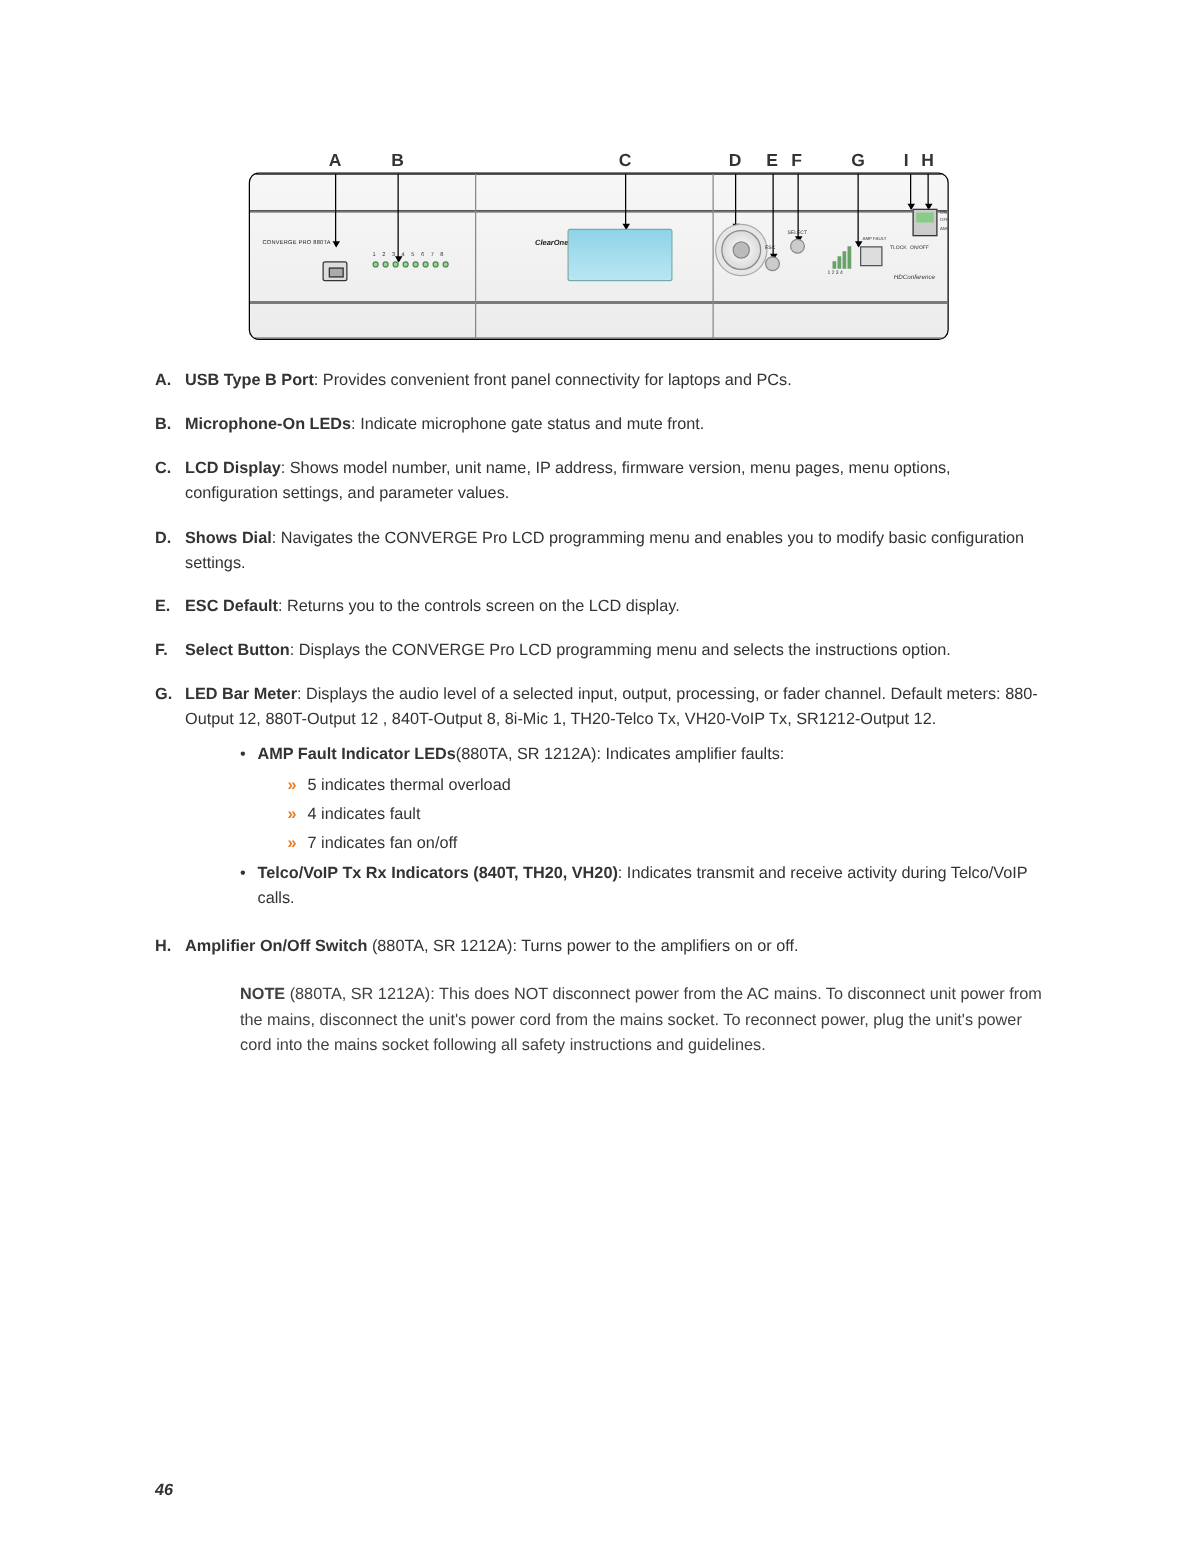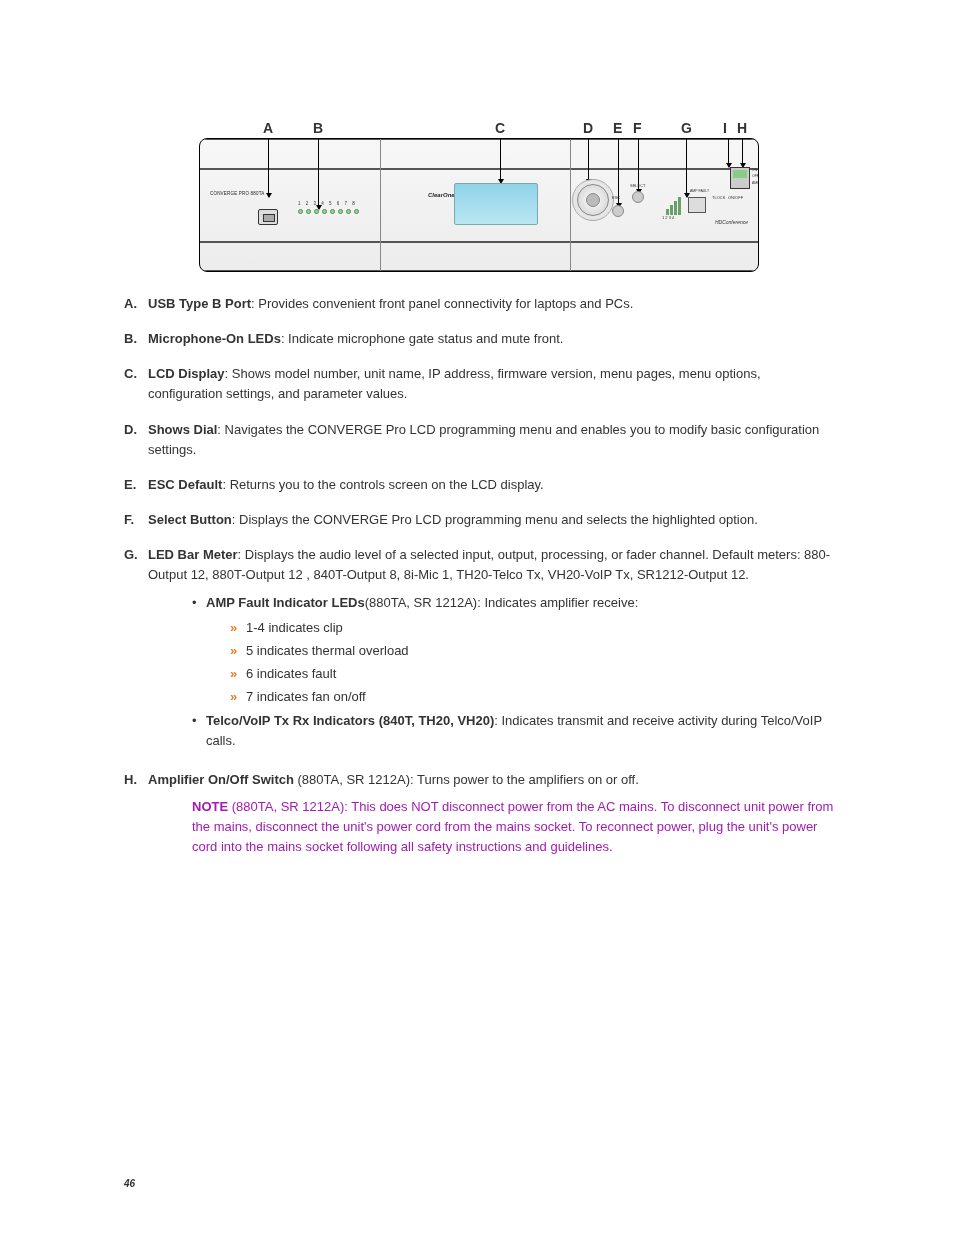--- a/index.html
+++ b/index.html
@@ -72,23 +72,23 @@
   .def-list > li { display: flex; margin-bottom: 15px; }
   .def-list .letter { font-weight: bold; width: 24px; flex: 0 0 24px; }
   .def-list .body { flex: 1; }
   .def-list .term { font-weight: bold; text-align: right; }
   .sub-bullets { list-style: none; margin-top: 8px; margin-left: 44px; }
   .sub-bullets > li { position: relative; padding-left: 14px; margin-bottom: 4px; }
   .sub-bullets > li::before { content: "•"; position: absolute; left: 0; top: 0; }
   .sub-sub { list-style: none; margin-top: 4px; margin-left: 24px; }
   .sub-sub > li { position: relative; padding-left: 16px; margin-bottom: 3px; }
   .sub-sub > li::before { content: "»"; position: absolute; left: 0; top: 0; color: #e87d28; font-weight: bold; }
-  .note-block { margin-left: 44px; margin-top: 6px; color: #a21caf; font-size: 13px; line-height: 1.55; }
+  .note-block { margin-left: 44px; margin-top: 18px; color: #404040; font-size: 13px; line-height: 1.55; }
   .note-block .note-label { font-weight: bold; }
-  .page-num { position: absolute; left: 124px; bottom: 46px; font-weight: bold; font-style: italic; font-size: 10px; text-align: center; }
+  .page-num { position: absolute; left: 124px; bottom: 36px; font-weight: bold; font-style: italic; font-size: 13px; text-align: center; }
 </style>
 </head>
 <body>
 
 <div class="page">
 
 
 
   <div class="diagram-wrap">
     <div class="labels-row">
@@ -179,33 +179,32 @@
     <li>
       <span class="letter">D.</span>
       <span class="body"><span class="term">Shows Dial</span><span>: Navigates the CONVERGE Pro LCD programming menu and enables you to modify basic configuration settings.</span></span>
     </li>
     <li>
       <span class="letter">E.</span>
       <span class="body"><span class="term">ESC Default</span><span>: Returns you to the controls screen on the LCD display.</span></span>
     </li>
     <li>
       <span class="letter">F.</span>
-      <span class="body"><span class="term">Select Button</span><span>: Displays the CONVERGE Pro LCD programming menu and selects the highlighted option.</span></span>
+      <span class="body"><span class="term">Select Button</span><span>: Displays the CONVERGE Pro LCD programming menu and selects the instructions option.</span></span>
     </li>
     <li>
       <span class="letter">G.</span>
       <span class="body">
         <span class="term">LED Bar Meter</span><span>: Displays the audio level of a selected input, output, processing, or fader  channel. Default meters: 880-Output 12, 880T-Output 12 , 840T-Output 8, 8i-Mic 1, TH20-Telco Tx, VH20-VoIP Tx, SR1212-Output 12.</span>
         <ul class="sub-bullets">
           <li>
-            <span class="term">AMP Fault Indicator LEDs</span><span>(880TA, SR 1212A): Indicates amplifier receive:</span>
+            <span class="term">AMP Fault Indicator LEDs</span><span>(880TA, SR 1212A): Indicates amplifier faults:</span>
             <ul class="sub-sub">
-              <li>1-4 indicates clip</li>
               <li>5 indicates thermal overload</li>
-              <li>6 indicates fault</li>
+              <li>4 indicates fault</li>
               <li>7 indicates fan on/off</li>
             </ul>
           </li>
           <li>
             <span class="term">Telco/VoIP Tx Rx Indicators (840T, TH20, VH20)</span><span>: Indicates transmit and receive activity during Telco/VoIP calls.</span>
           </li>
         </ul>
       </span>
     </li>
     <li>

